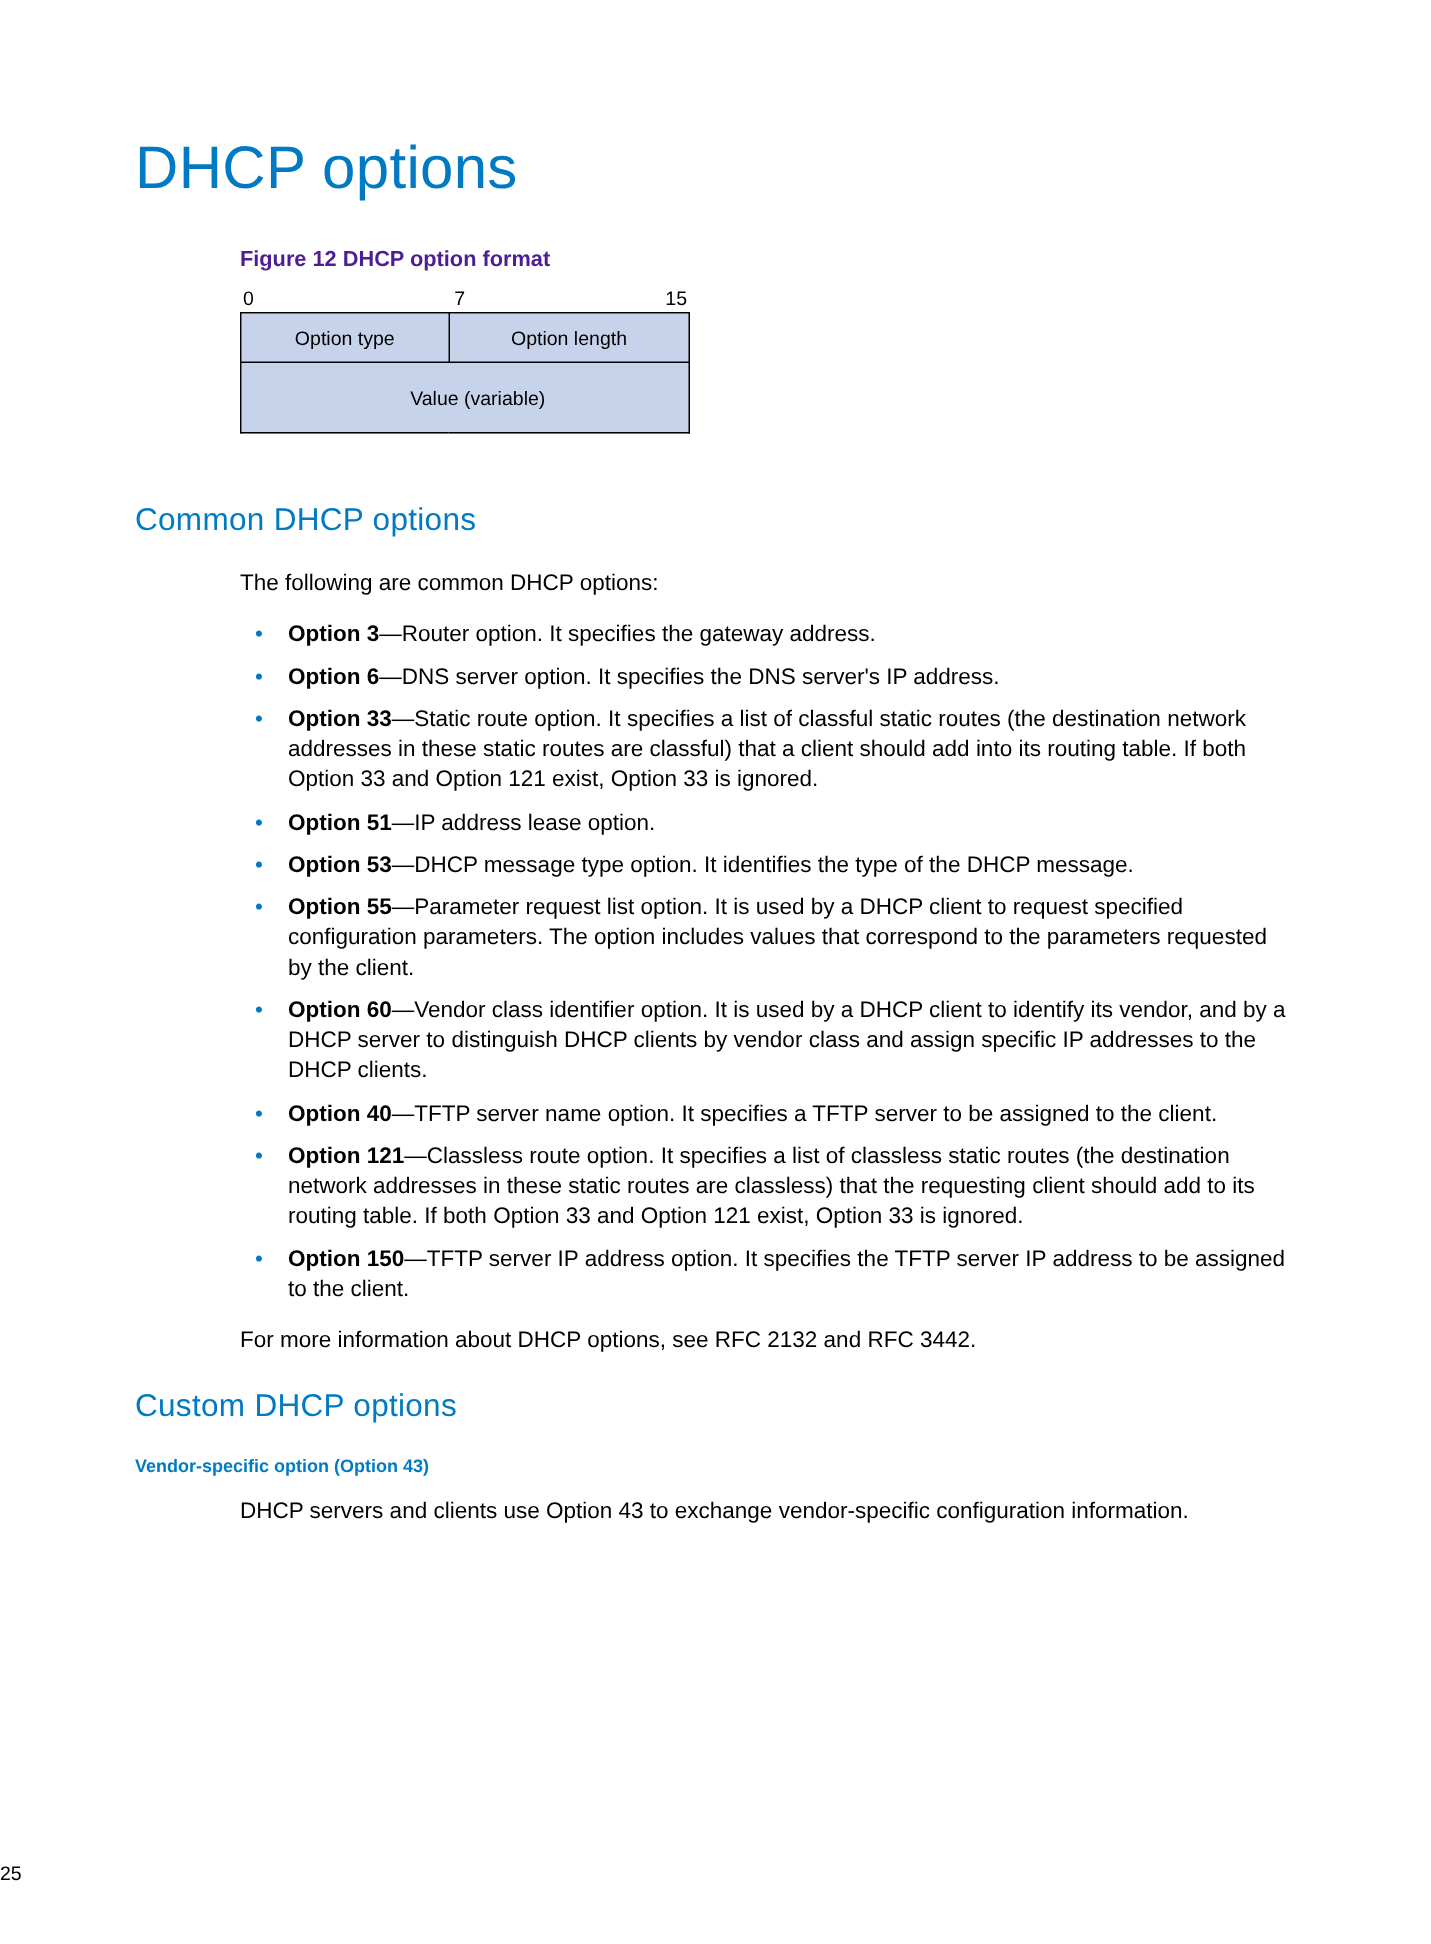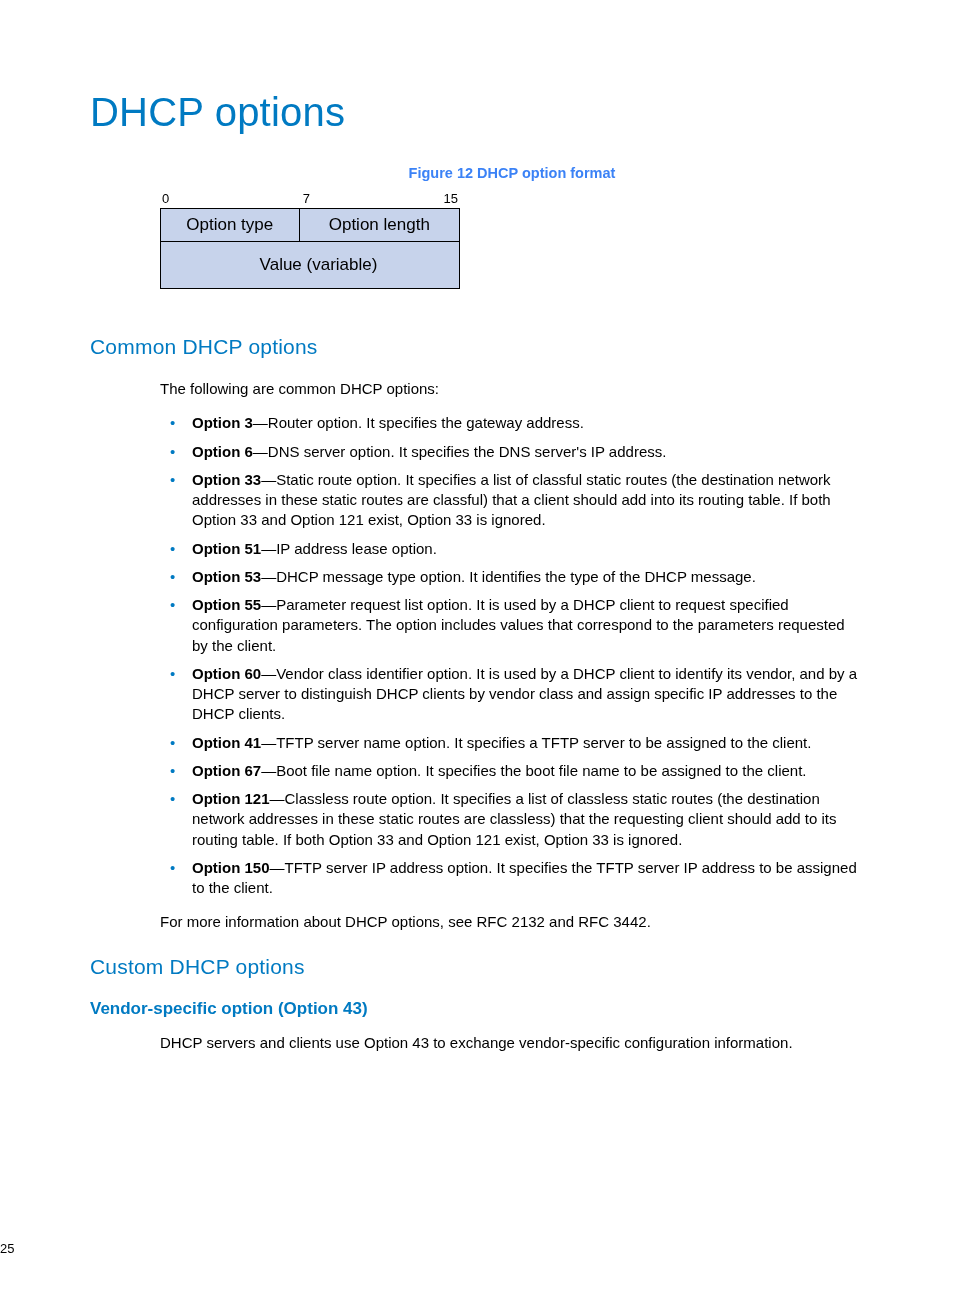--- a/index.html
+++ b/index.html
@@ -29,25 +29,24 @@
   }
   .body-indent {
     margin-left: 70px;
   }
   p {
     font-size: 15px;
     line-height: 1.35;
     margin: 0 0 14px 0;
   }
   .fig-caption {
-    color: #3b82f6;
+    color: #4c1d95;
     font-weight: 700;
     font-size: 14.5px;
     margin: 4px 0 10px 0;
-    text-align: center;
   }
   
   .diagram {
     width: 300px;
     margin-bottom: 46px;
     font-size: 13px;
   }
   .bit-labels {
     display: flex;
     justify-content: space-between;
@@ -56,21 +55,21 @@
   .diagram table {
     border-collapse: collapse;
     width: 100%;
   }
   .diagram td {
     border: 1px solid #000;
     background: #c7d3eb;
     text-align: center;
     vertical-align: middle;
     height: 30px;
-    font-size: 17px;
+    font-size: 13px;
   }
   .diagram tr.value td {
     height: 44px;
     padding-left: 18px;
   }
   h2.section {
     color: #007ac2;
     font-weight: 400;
     font-size: 21px;
     margin: 0 0 20px 0;
@@ -94,21 +93,21 @@
     left: 10px;
     top: 0;
     color: #007ac2;
     font-size: 15px;
     line-height: 1.35;
   }
   .b { font-weight: 700; }
   .subsection {
     color: #007ac2;
     font-weight: 700;
-    font-size: 17px;
+    font-size: 12px;
     margin: 20px 0 14px 0;
   }
   .pagenum {
     position: absolute;
     bottom: 40px;
     left: 0;
     width: 954px;
     text-align: left;
     font-size: 13px;
   }
@@ -148,22 +147,21 @@
   <div class="body-indent">
     <p>The following are common DHCP options:</p>
     <ul class="options" id="options-list">
         <li><span class="b">Option 3</span><span>—Router option. It specifies the gateway address.</span></li>
         <li><span class="b">Option 6</span><span>—DNS server option. It specifies the DNS server's IP address.</span></li>
         <li><span class="b">Option 33</span><span>—Static route option. It specifies a list of classful static routes (the destination network addresses in these static routes are classful) that a client should add into its routing table. If both Option 33 and Option 121 exist, Option 33 is ignored.</span></li>
         <li><span class="b">Option 51</span><span>—IP address lease option.</span></li>
         <li><span class="b">Option 53</span><span>—DHCP message type option. It identifies the type of the DHCP message.</span></li>
         <li><span class="b">Option 55</span><span>—Parameter request list option. It is used by a DHCP client to request specified configuration parameters. The option includes values that correspond to the parameters requested by the client.</span></li>
         <li><span class="b">Option 60</span><span>—Vendor class identifier option. It is used by a DHCP client to identify its vendor, and by a DHCP server to distinguish DHCP clients by vendor class and assign specific IP addresses to the DHCP clients.</span></li>
-        <li><span class="b">Option 41</span><span>—TFTP server name option. It specifies a TFTP server to be assigned to the client.</span></li>
-        <li><span class="b">Option 67</span><span>—Boot file name option. It specifies the boot file name to be assigned to the client.</span></li>
+        <li><span class="b">Option 40</span><span>—TFTP server name option. It specifies a TFTP server to be assigned to the client.</span></li>
         <li><span class="b">Option 121</span><span>—Classless route option. It specifies a list of classless static routes (the destination network addresses in these static routes are classless) that the requesting client should add to its routing table. If both Option 33 and Option 121 exist, Option 33 is ignored.</span></li>
         <li><span class="b">Option 150</span><span>—TFTP server IP address option. It specifies the TFTP server IP address to be assigned to the client.</span></li>
       </ul>
     <p>For more information about DHCP options, see RFC 2132 and RFC 3442.</p>
   </div>
 
   <h2 class="section" style="margin-top:22px;">Custom DHCP options</h2>
 
 
   <div class="subsection">Vendor-specific option (Option 43)</div>

